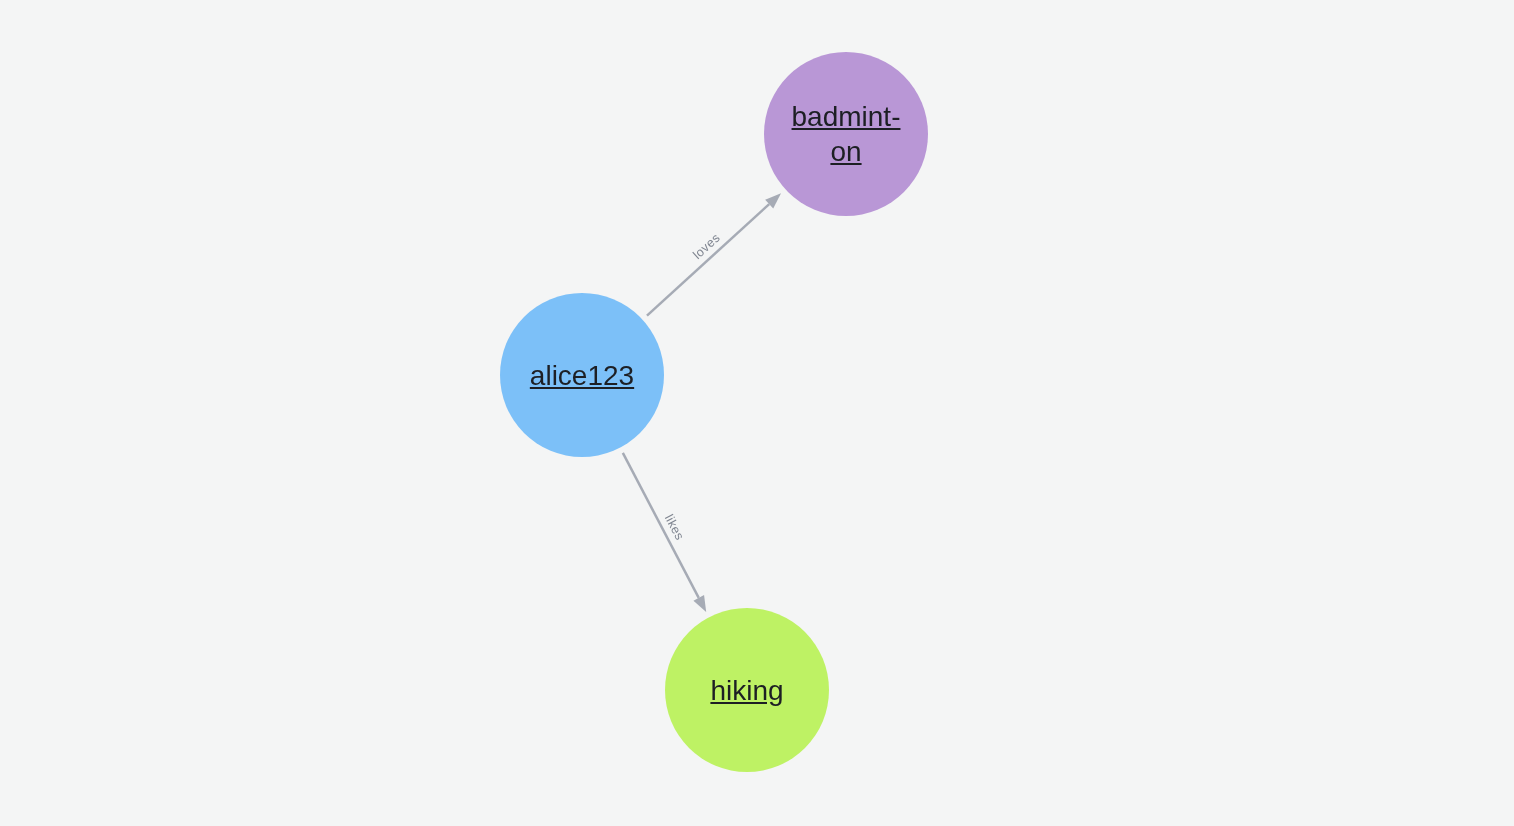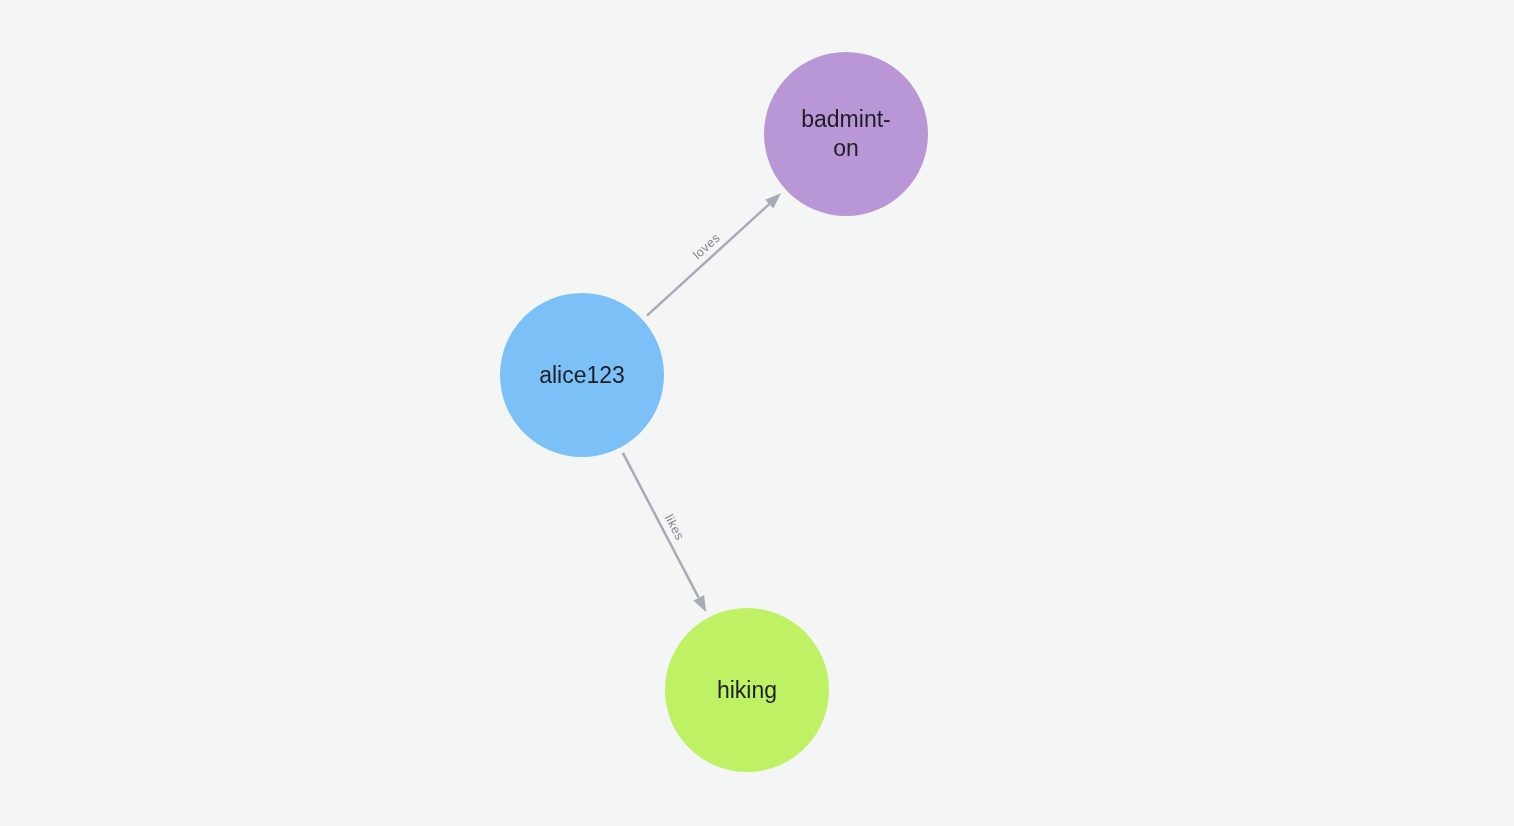--- a/index.html
+++ b/index.html
@@ -34,23 +34,24 @@
       border-radius: 50%;
       display: flex;
       align-items: center;
       justify-content: center;
       text-align: center;
       cursor: pointer;
       user-select: none;
     }
     .node .label {
       white-space: pre-line;
-      font-size: 23px;
+      font-size: 28px;
       line-height: 1.25;
       color: #1d1f24;
+      text-decoration: underline;
     }
     .edge-label {
       font-size: 12.5px;
       fill: #7f8590;
       letter-spacing: 0.4px;
       user-select: none;
     }
   </style>
 </head>
 <body>

